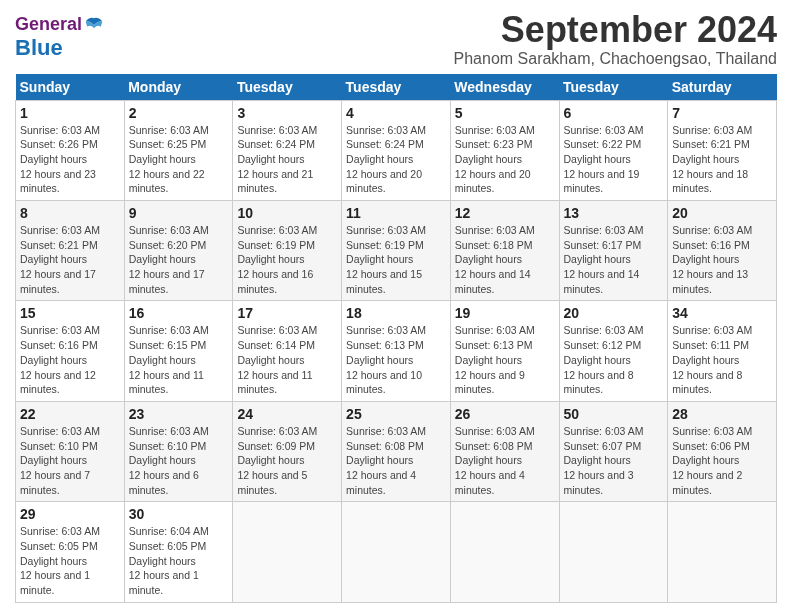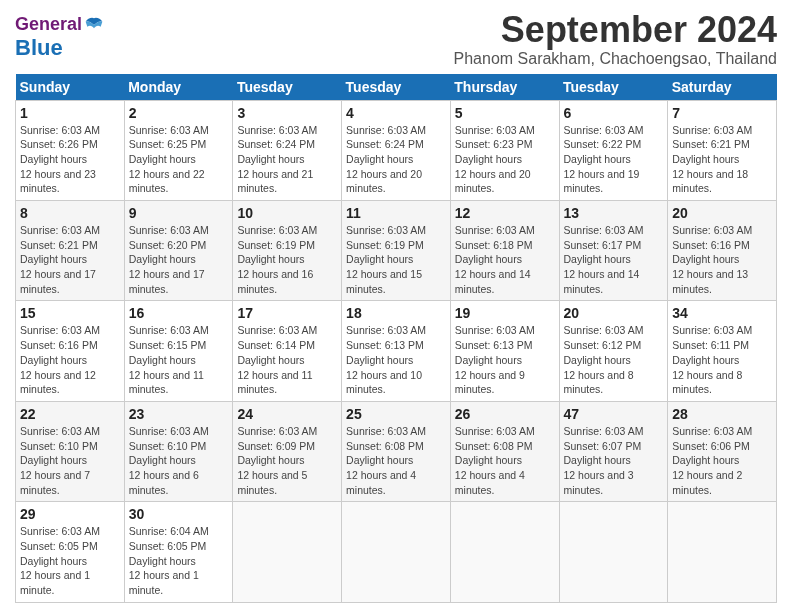--- a/index.html
+++ b/index.html
@@ -117,21 +117,21 @@
   </div>
 </div>
 
 <table>
   <thead>
     <tr>
       <th>Sunday</th>
       <th>Monday</th>
       <th>Tuesday</th>
       <th>Tuesday</th>
-      <th>Thursday</th>
+      <th>Wednesday</th>
       <th>Tuesday</th>
       <th>Saturday</th>
     </tr>
   </thead>
   <tbody id="calendar-body">
   <tr>
         <td>
         <span class="day-num">1</span>
         <span class="day-detail">Sunrise: 6:03 AM<br>Sunset: 6:26 PM<br>Daylight hours<br>12 hours and 23 minutes.</span>
       </td>
@@ -235,21 +235,21 @@
       </td>
         <td>
         <span class="day-num">25</span>
         <span class="day-detail">Sunrise: 6:03 AM<br>Sunset: 6:08 PM<br>Daylight hours<br>12 hours and 4 minutes.</span>
       </td>
         <td>
         <span class="day-num">26</span>
         <span class="day-detail">Sunrise: 6:03 AM<br>Sunset: 6:08 PM<br>Daylight hours<br>12 hours and 4 minutes.</span>
       </td>
         <td>
-        <span class="day-num">47</span>
+        <span class="day-num">50</span>
         <span class="day-detail">Sunrise: 6:03 AM<br>Sunset: 6:07 PM<br>Daylight hours<br>12 hours and 3 minutes.</span>
       </td>
         <td>
         <span class="day-num">28</span>
         <span class="day-detail">Sunrise: 6:03 AM<br>Sunset: 6:06 PM<br>Daylight hours<br>12 hours and 2 minutes.</span>
       </td>
       </tr>
       <tr>
         <td>
         <span class="day-num">29</span>

